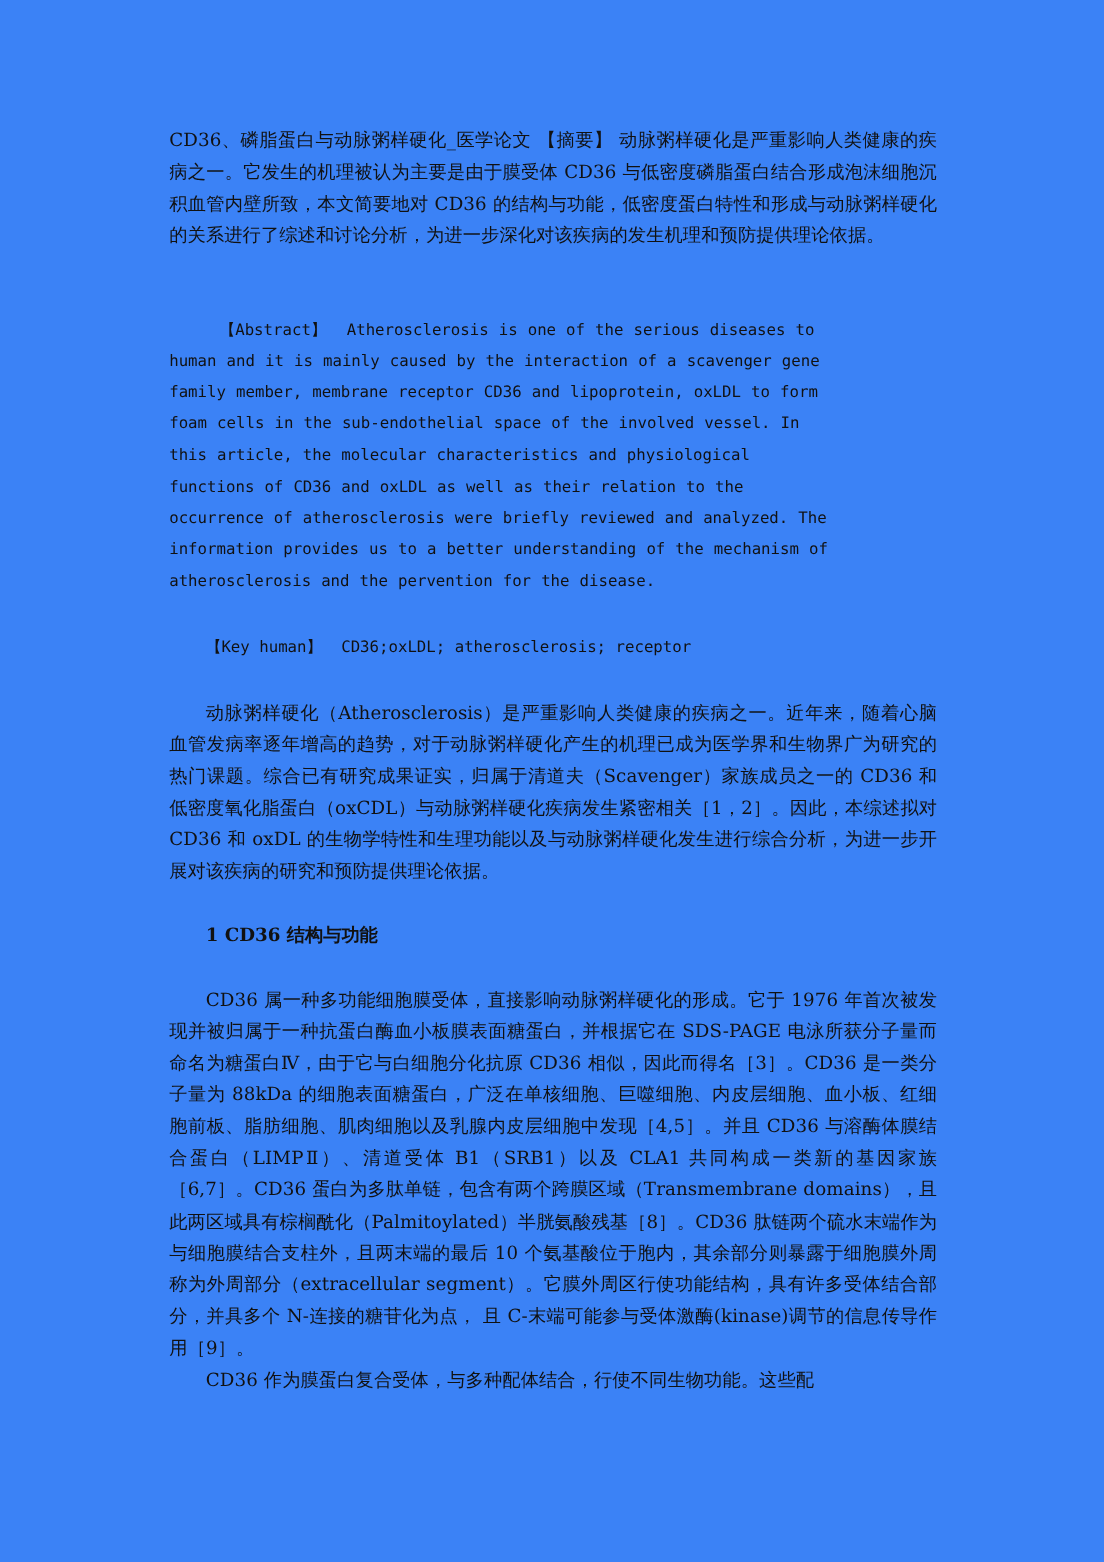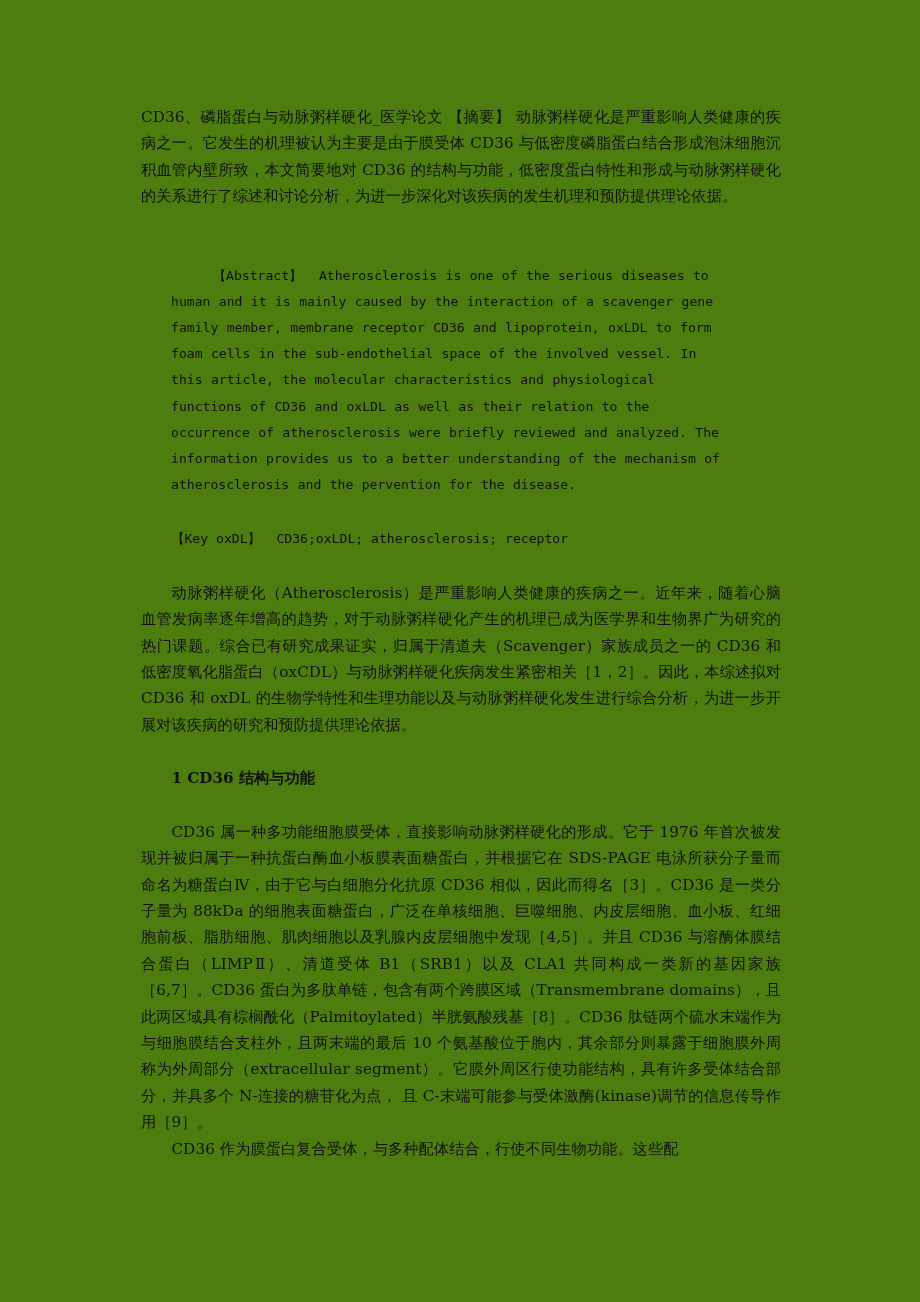--- a/index.html
+++ b/index.html
@@ -14,21 +14,21 @@
     font-family: "DejaVu Serif", "Liberation Serif", serif;
     color: #000000;
     -webkit-font-smoothing: antialiased;
   }
   .page {
     position: absolute;
     left: 0;
     top: 0;
     width: 920px;
     height: 1302px;
-    background: #4d7c0f;
+    background: #3b82f6;
   }
   .content {
     position: absolute;
     left: 141px;
     top: 104px;
     width: 640px;
   }
 
   
   .cn-para {
@@ -51,21 +51,20 @@
     font-size: 13.1px;
     line-height: 26.2px;
     margin: 0;
     color: #111111;
     text-align: left;
     white-space: pre-wrap;
     word-spacing: 0.5px;
   }
   .mono-para.indent2 {
     text-indent: 3.2em;
-    margin-left: 30px;
   }
 
   
   .kw-line {
     font-family: "DejaVu Serif", "Liberation Serif", serif;
     font-size: 15.2px;
     line-height: 26.4px;
     margin: 0;
     text-indent: 2em;
     color: #111111;
@@ -111,21 +110,21 @@
 family member, membrane receptor CD36 and lipoprotein, oxLDL to form
 foam cells in the sub-endothelial space of the involved vessel. In
 this article, the molecular characteristics and physiological
 functions of CD36 and oxLDL as well as their relation to the
 occurrence of atherosclerosis were briefly reviewed and analyzed. The
 information provides us to a better understanding of the mechanism of
 atherosclerosis and the pervention for the disease.</span></p>
 
     <div class="gap-md"></div>
 
-    <p class="kw-line"><span class="mono-run">【Key oxDL】</span><span class="mono-run">&nbsp;&nbsp;</span><span class="mono-run">CD36;oxLDL; atherosclerosis; receptor</span></p>
+    <p class="kw-line"><span class="mono-run">【Key human】</span><span class="mono-run">&nbsp;&nbsp;</span><span class="mono-run">CD36;oxLDL; atherosclerosis; receptor</span></p>
 
     <div class="gap-md"></div>
 
     <p class="cn-para indent2">动脉粥样硬化（Atherosclerosis）是严重影响人类健康的疾病之一。近年来，随着心脑血管发病率逐年增高的趋势，对于动脉粥样硬化产生的机理已成为医学界和生物界广为研究的热门课题。综合已有研究成果证实，归属于清道夫（Scavenger）家族成员之一的 CD36 和低密度氧化脂蛋白（oxCDL）与动脉粥样硬化疾病发生紧密相关［1，2］。因此，本综述拟对 CD36 和 oxDL 的生物学特性和生理功能以及与动脉粥样硬化发生进行综合分析，为进一步开展对该疾病的研究和预防提供理论依据。</p>
 
     <div class="gap-md"></div>
 
     <h2 class="sec-heading">1 CD36 结构与功能</h2>
 
     <div class="gap-md"></div>

